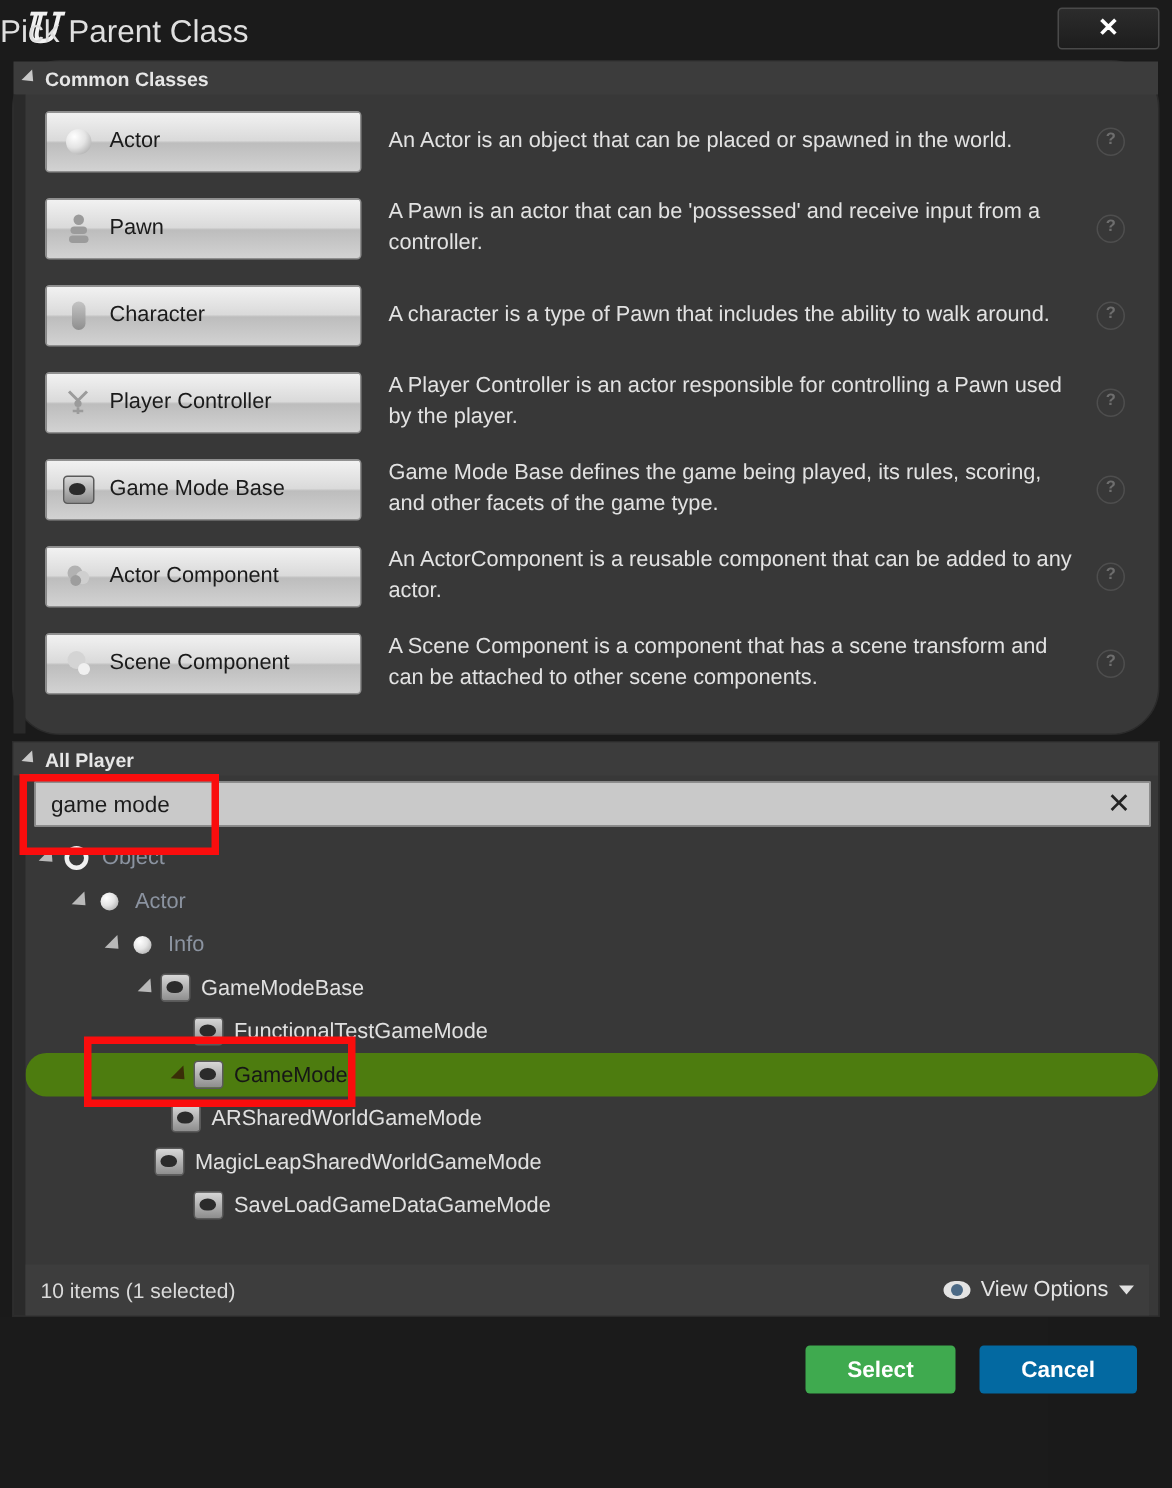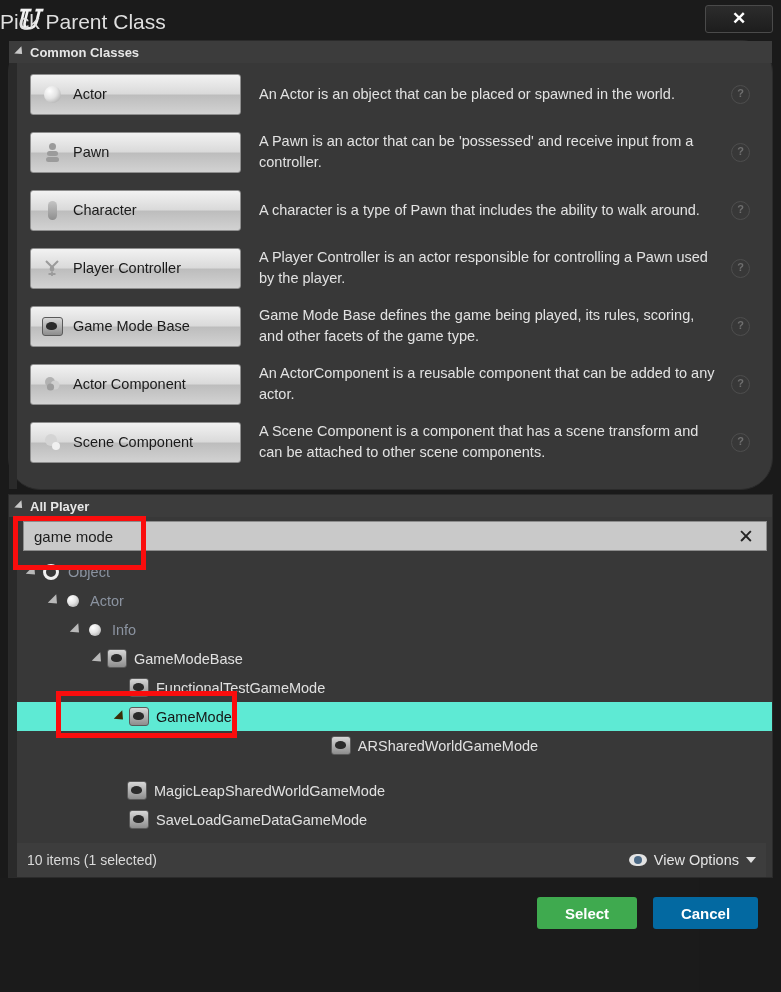--- a/index.html
+++ b/index.html
@@ -194,21 +194,22 @@
     overflow: hidden;
   }
   .tree-row {
     position: relative;
     height: 29px;
     display: flex;
     align-items: center;
     cursor: pointer;
   }
   .tree-row.selected {
-    background: #5eead4;
+    background: #4d7c0f;
+    border-radius: 14px;
   }
   .tree-arrow {
     width: 0; height: 0;
     border-left: 7px solid #b9b9b9;
     border-top: 6px solid transparent;
     border-bottom: 6px solid transparent;
     transform: rotate(45deg);
     flex: none;
     margin-right: 5px;
   }
@@ -495,28 +496,28 @@
         </span>
         <span class="tree-label">FunctionalTestGameMode</span>
       </div>
       <div class="tree-row selected" style="padding-left: 100px;">
         <span class="tree-arrow"></span>
         <span class="tree-icon">
           <span class="gm-icon"></span>
         </span>
         <span class="tree-label">GameMode</span>
       </div>
-      <div class="tree-row" style="padding-left: 68px; justify-content: center;">
+      <div class="tree-row" style="padding-left: 85px;">
         <span class="tree-arrow hidden"></span>
         <span class="tree-icon">
           <span class="gm-icon"></span>
         </span>
         <span class="tree-label">ARSharedWorldGameMode</span>
       </div>
-      <div class="tree-row" style="padding-left: 98px; margin-top: 16px;">
+      <div class="tree-row" style="padding-left: 74px;">
         <span class="tree-arrow hidden"></span>
         <span class="tree-icon">
           <span class="gm-icon"></span>
         </span>
         <span class="tree-label">MagicLeapSharedWorldGameMode</span>
       </div>
       <div class="tree-row" style="padding-left: 100px;">
         <span class="tree-arrow hidden"></span>
         <span class="tree-icon">
           <span class="gm-icon"></span>

